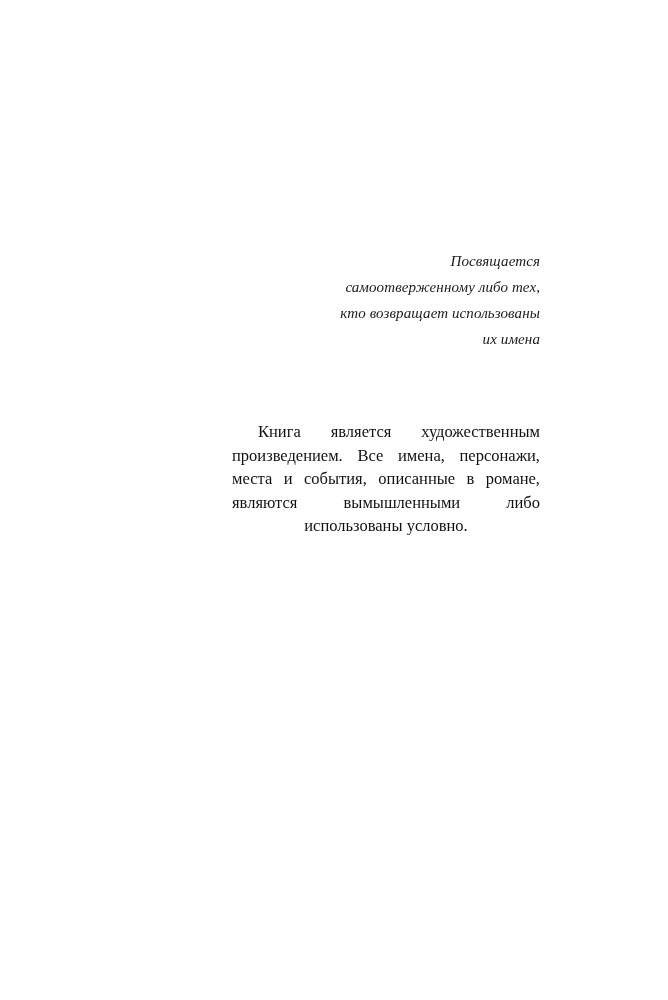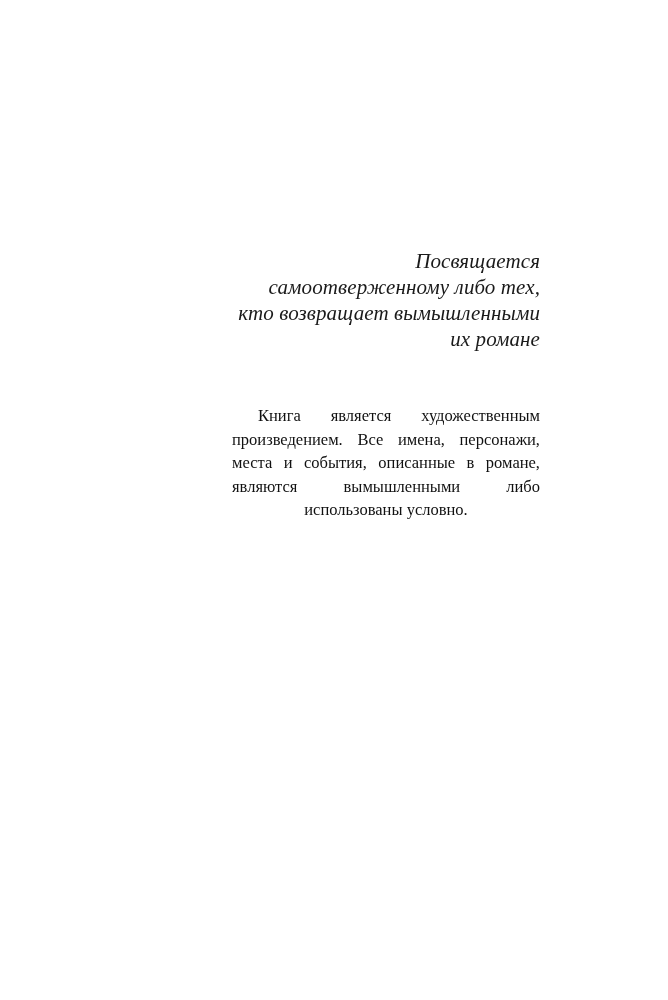--- a/index.html
+++ b/index.html
@@ -23,34 +23,34 @@
   }
 
   
   .dedication {
     position: absolute;
     top: 248px;
     right: 128px;
     width: 320px;
     text-align: right;
     font-style: italic;
-    font-size: 21px;
+    font-size: 15px;
     line-height: 26px;
     color: #1a1a1a;
     letter-spacing: 0.1px;
   }
   .dedication .line {
     display: block;
     white-space: nowrap;
   }
 
   
   .disclaimer {
     position: absolute;
-    top: 404px;
+    top: 420px;
     left: 232px;
     width: 308px;
     text-align: justify;
     text-align-last: center;
     font-size: 16.5px;
     line-height: 23.5px;
     color: #111111;
   }
   .disclaimer .para {
     margin: 0;
@@ -61,21 +61,21 @@
   }
 </style>
 </head>
 <body>
 
 <div class="page">
 
   <div class="dedication">
     <span class="line">Посвящается</span>
     <span class="line">самоотверженному либо тех,</span>
-    <span class="line">кто возвращает вымышленными</span>
-    <span class="line">их романе</span>
+    <span class="line">кто возвращает использованы</span>
+    <span class="line">их имена</span>
   </div>
 
   <div class="disclaimer">
     <p class="para">Книга является художественным произведением. Все имена, персонажи, места и события, описанные в романе, являются вымышленными либо использованы условно.</p>
   </div>
 
 </div>
 
 </body></html>

